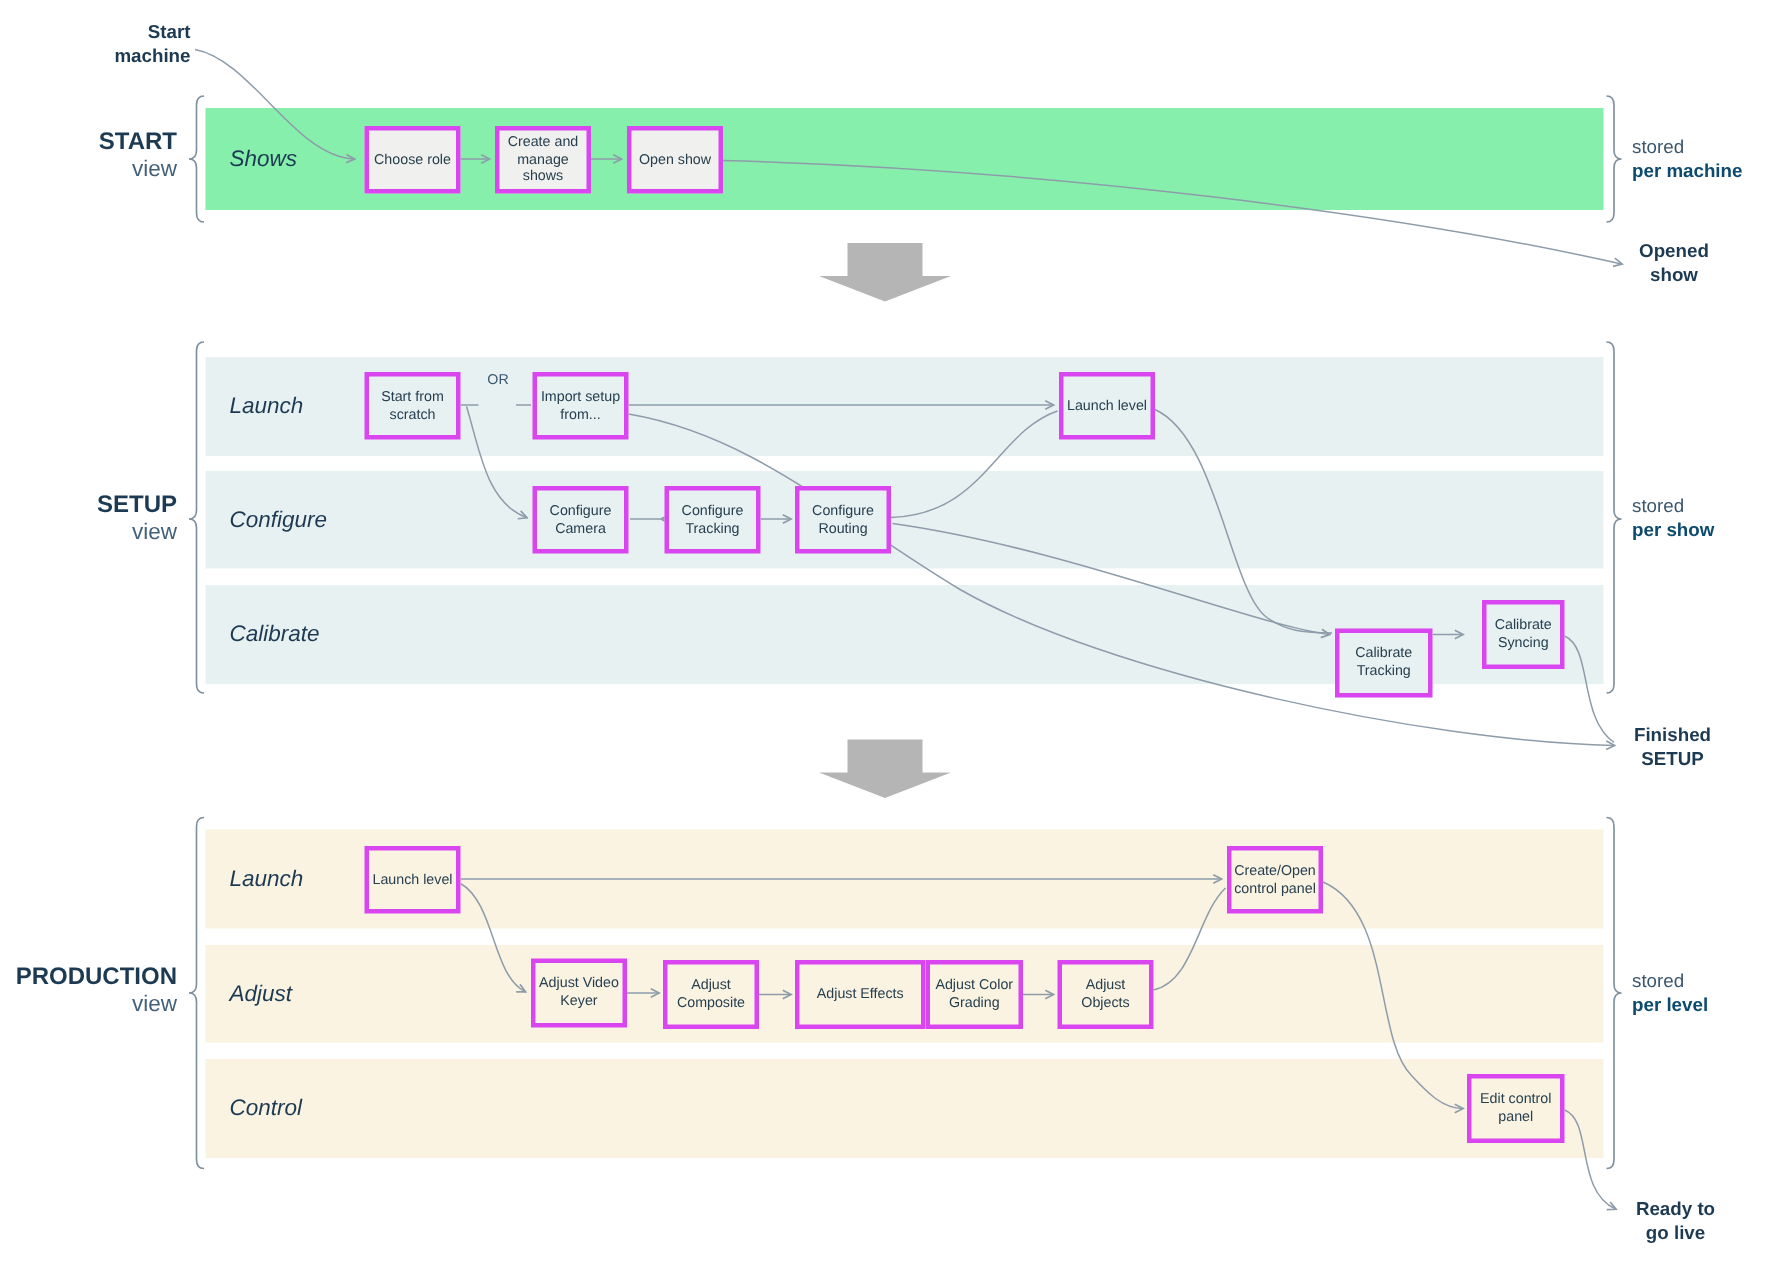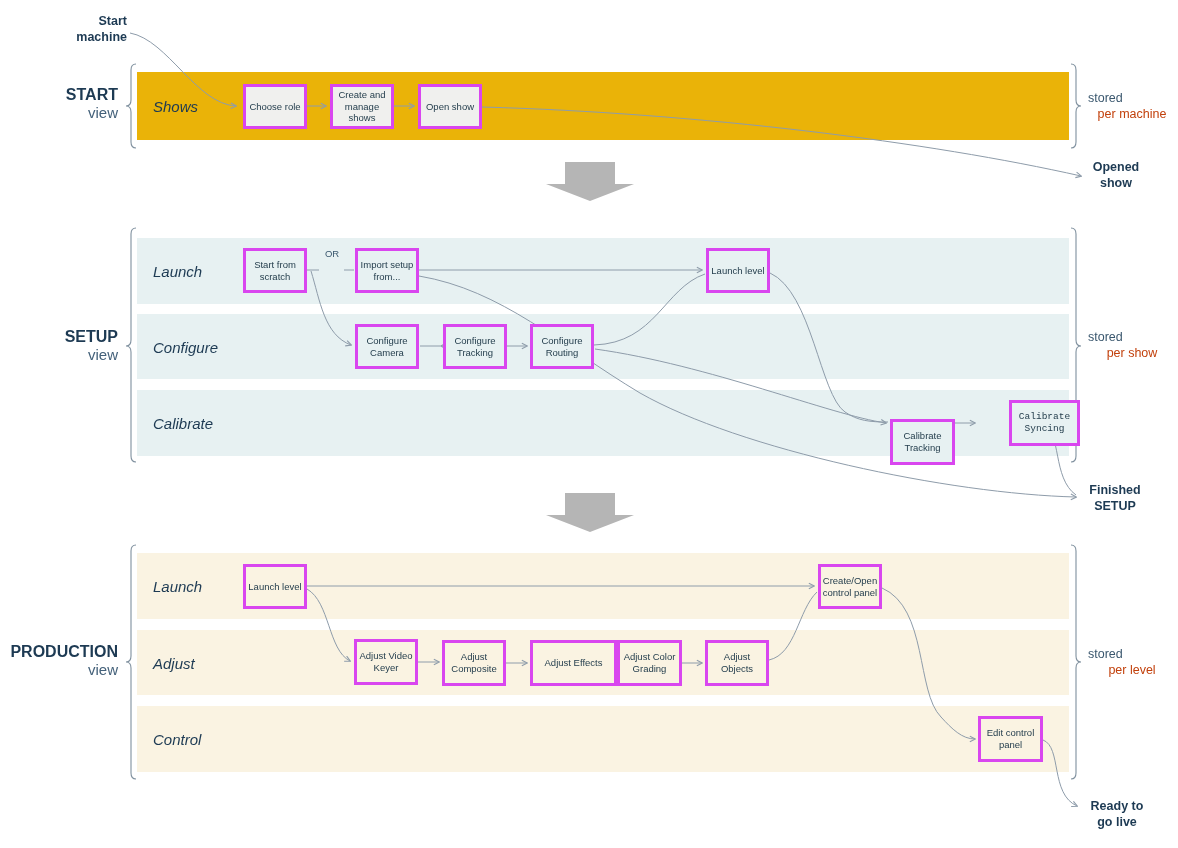--- a/index.html
+++ b/index.html
@@ -1,39 +1,39 @@
 <!DOCTYPE html>
 <html><head>
 <meta charset="utf-8">
 <style>
   html,body{margin:0;padding:0;background:#ffffff;}
   .canvas{position:relative;width:1178px;height:848px;background:#ffffff;
           font-family:"Liberation Sans","DejaVu Sans",sans-serif;overflow:hidden;}
 
   .lane{position:absolute;left:137px;width:932px;}
-  .lane.start{background:#eab308;}
+  .lane.start{background:#86efac;}
   .lane.setup{background:#e7f1f2;}
   .lane.production{background:#faf3e2;}
   .lane-label{position:absolute;left:16px;top:50%;transform:translateY(-50%);
               font-style:italic;font-size:15px;color:#1d3a53;white-space:nowrap;}
 
   .node{position:absolute;display:flex;align-items:center;justify-content:center;
         text-align:center;font-size:9.5px;line-height:1.22;color:#27404f;
         border:3px solid #d946ef;box-sizing:border-box;padding:2px;}
   .node.start{background:#f0f0ee;}
   .node.setup{background:#e7f1f2;}
   .node.production{background:#faf3e2;}
 
   .section-label{position:absolute;left:8px;width:110px;text-align:right;color:#1d3a53;}
   .section-label .name{font-size:16px;font-weight:bold;line-height:18px;}
   .section-label .view{font-size:15px;font-weight:normal;color:#44617a;line-height:18px;}
 
   .stored-label{position:absolute;left:1088px;width:88px;text-align:left;line-height:16px;}
   .stored-label .w1{font-size:12.5px;color:#3a576e;}
-  .stored-label .w2{font-size:12.5px;font-weight:normal;color:#c2410c;text-align:center;}
+  .stored-label .w2{font-size:12.5px;font-weight:bold;color:#0c4a6e;}
 
   .endpoint{position:absolute;font-size:12.5px;font-weight:bold;color:#1d3a53;
             line-height:16px;white-space:pre-line;}
   .endpoint.right-align{text-align:right;}
   .endpoint.center{text-align:center;}
 
   .or-label{position:absolute;font-size:9.5px;color:#3a576e;text-align:center;}
 
   svg.overlay{position:absolute;left:0;top:0;pointer-events:none;}
   .conn{fill:none;stroke:#8e9caa;stroke-width:1;}
@@ -158,21 +158,21 @@
   <div class="node start" style="left:330px;top:84px;width:64px;height:45px;">Create and manage shows</div>
   <div class="node start" style="left:418px;top:84px;width:64px;height:45px;">Open show</div>
 
   <div class="node setup" style="left:243px;top:248px;width:64px;height:45px;">Start from scratch</div>
   <div class="node setup" style="left:355px;top:248px;width:64px;height:45px;">Import setup from...</div>
   <div class="node setup" style="left:706px;top:248px;width:64px;height:45px;">Launch level</div>
   <div class="node setup" style="left:355px;top:324px;width:64px;height:45px;">Configure Camera</div>
   <div class="node setup" style="left:443px;top:324px;width:64px;height:45px;">Configure Tracking</div>
   <div class="node setup" style="left:530px;top:324px;width:64px;height:45px;">Configure Routing</div>
   <div class="node setup" style="left:890px;top:400px;width:65px;height:46px;margin-top:19px;">Calibrate Tracking</div>
-  <div class="node setup" style="left:1009px;top:400px;width:71px;height:46px;font-family:Liberation Mono, monospace;">Calibrate Syncing</div>
+  <div class="node setup" style="left:988px;top:400px;width:55px;height:46px;">Calibrate Syncing</div>
 
   <div class="node production" style="left:243px;top:564px;width:64px;height:45px;">Launch level</div>
   <div class="node production" style="left:818px;top:564px;width:64px;height:45px;">Create/Open control panel</div>
   <div class="node production" style="left:354px;top:639px;width:64px;height:46px;">Adjust Video Keyer</div>
   <div class="node production" style="left:442px;top:640px;width:64px;height:46px;">Adjust Composite</div>
   <div class="node production" style="left:530px;top:640px;width:87px;height:46px;">Adjust Effects</div>
   <div class="node production" style="left:617px;top:640px;width:65px;height:46px;">Adjust Color Grading</div>
   <div class="node production" style="left:705px;top:640px;width:64px;height:46px;">Adjust Objects</div>
   <div class="node production" style="left:978px;top:716px;width:65px;height:46px;">Edit control panel</div>
 

